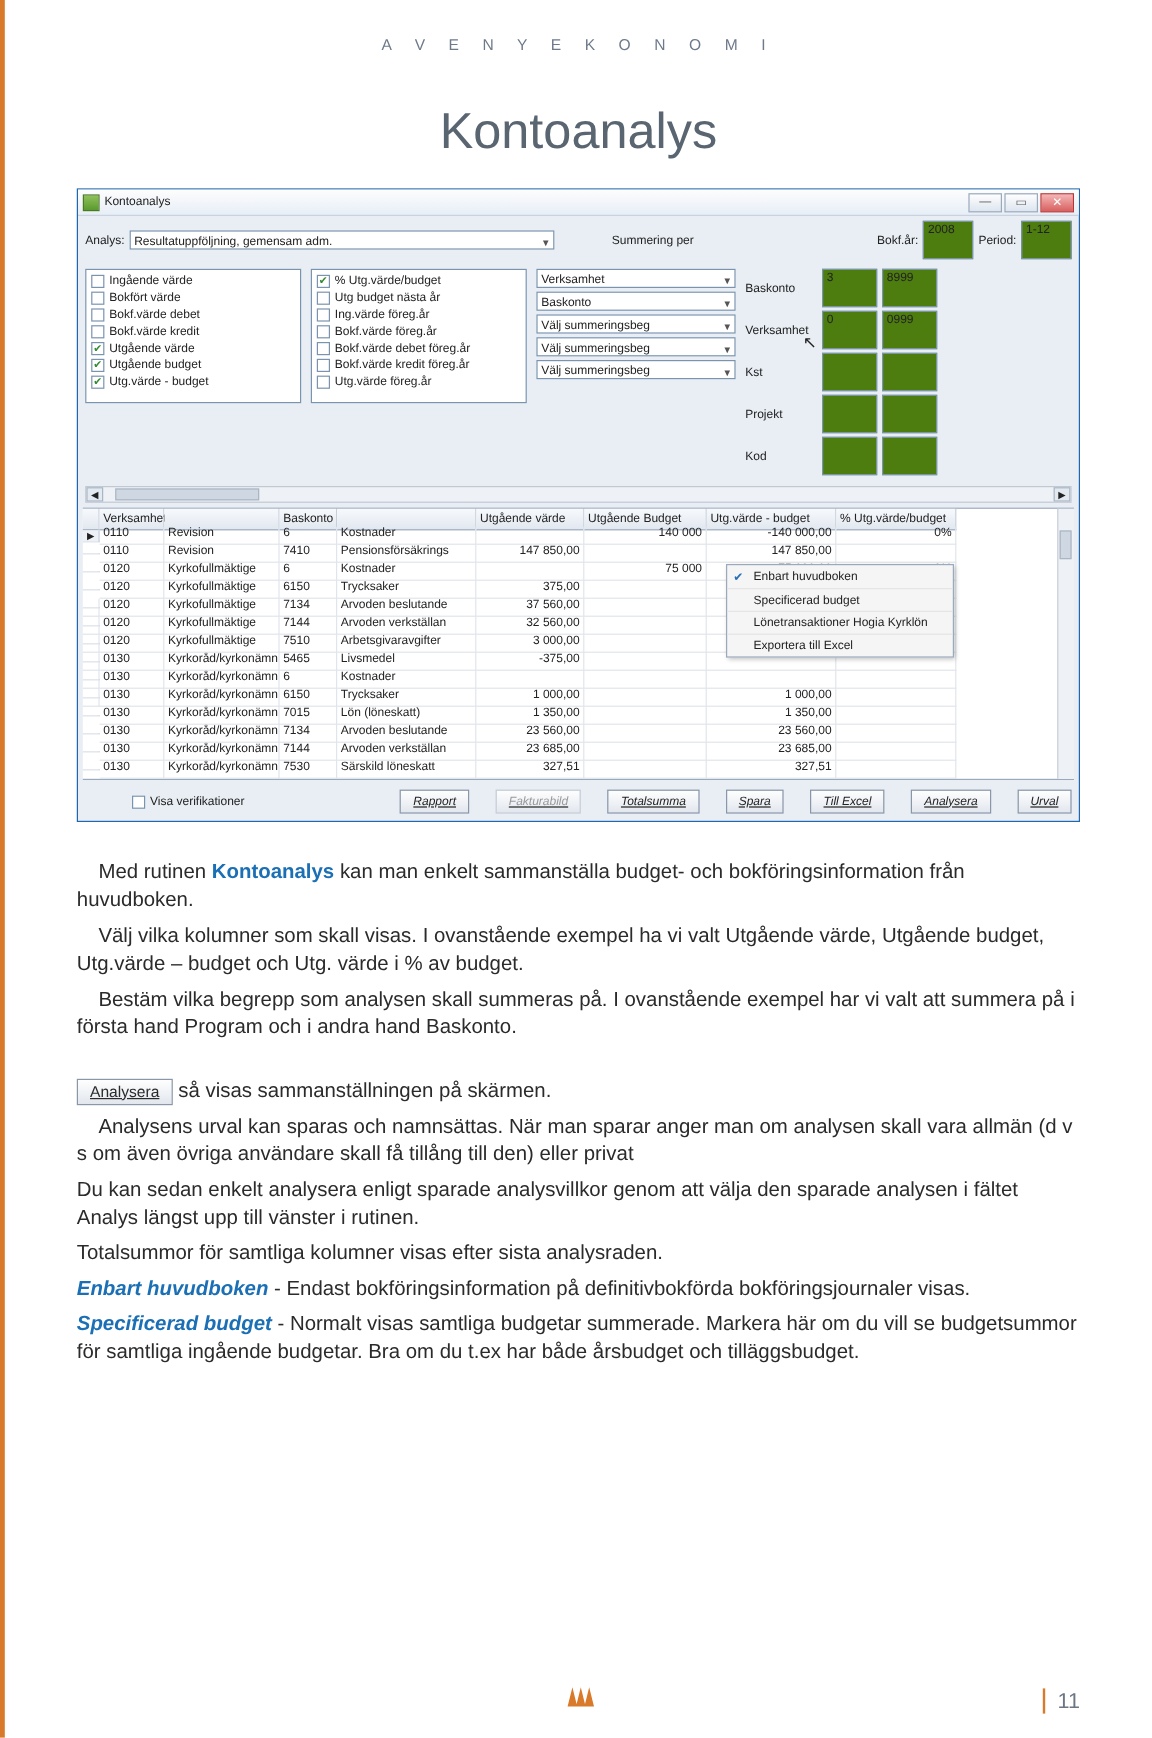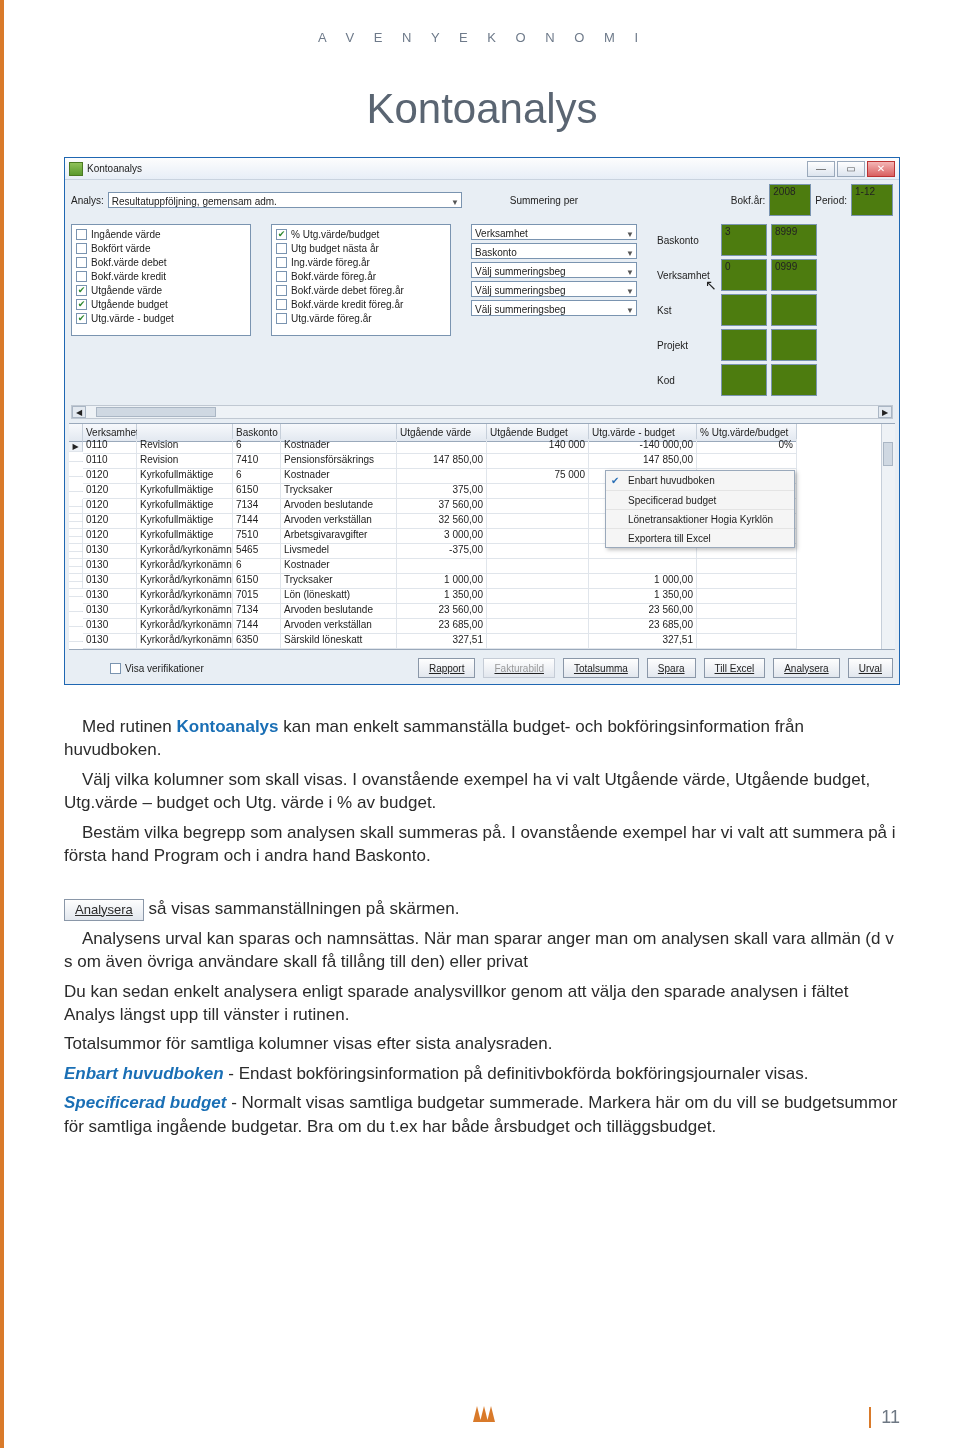--- a/index.html
+++ b/index.html
@@ -60,21 +60,21 @@
     border: 1px solid #9aa9bb;
     background: linear-gradient(#fefefe,#dde5ef);
     display:flex;align-items:center;justify-content:center;
     font-size:10px;color:#555;
   }
   .win-btn.close { background: linear-gradient(#f4b6b6,#d96060); border-color:#b33; color:#fff;}
   .filters {
     display:flex;
     align-items:flex-start;
     padding:4px 6px 0 6px;
-    gap:20px;
+    gap:8px;
   }
   .analys-row{display:flex;align-items:center;gap:4px;margin-bottom:4px;}
   .label{white-space:nowrap;}
   .textbox{
     border:1px solid #7a94b0;background:#4d7c0f;height:32px;
     padding:0 3px;line-height:14px;
   }
   .dropdown{
     border:1px solid #7a94b0;background:#fff;height:16px;
     display:flex;align-items:flex-end;justify-content:space-between;
@@ -128,21 +128,21 @@
     content:"✔";position:absolute;left:5px;color:#2a6fb5;font-size:10px;
   }
   .vscroll{position:absolute;right:0;top:0;bottom:0;width:14px;background:#eef2f6;border-left:1px solid #c6cfda;}
   .vthumb{position:absolute;top:18px;width:10px;left:1px;height:24px;background:#cfd8e2;border:1px solid #aab6c4;}
 
   .footer-row{
     display:flex;align-items:center;justify-content:space-between;
     padding:8px 6px 6px 6px;
   }
   .footer-left{display:flex;align-items:center;gap:4px;margin-left:39px;}
-  .footer-btns{display:flex;gap:8px;}
+  .footer-btns{display:flex;gap:22px;font-style:italic;}
   .btn{
     border:1px solid #8a97a8;background:linear-gradient(#fefefe,#e2e7ee);
     height:20px;padding:0 10px;display:flex;align-items:center;
     font-size:10px;color:#222;text-decoration:underline;text-decoration-color:#222;
   }
   .btn.disabled{color:#999;border-color:#c5ccd6;}
   .cursor-ptr{position:absolute;font-size:14px;pointer-events:none;}
 
   
   .prose{
@@ -504,21 +504,21 @@
             <div class="td">Arvoden verkställan</div>
             <div class="td num">23 685,00</div>
             <div class="td num"></div>
             <div class="td num">23 685,00</div>
             <div class="td num"></div>
           </div>
           <div class="tr">
             <div class="rowmark"></div>
             <div class="td">0130</div>
             <div class="td">Kyrkoråd/kyrkonämn</div>
-            <div class="td">6350</div>
+            <div class="td">7530</div>
             <div class="td">Särskild löneskatt</div>
             <div class="td num">327,51</div>
             <div class="td num"></div>
             <div class="td num">327,51</div>
             <div class="td num"></div>
           </div>
         </div>
 
       <div class="ctx-menu" id="ctxmenu">
           <div class="ctx-item checked">Enbart huvudboken</div>

